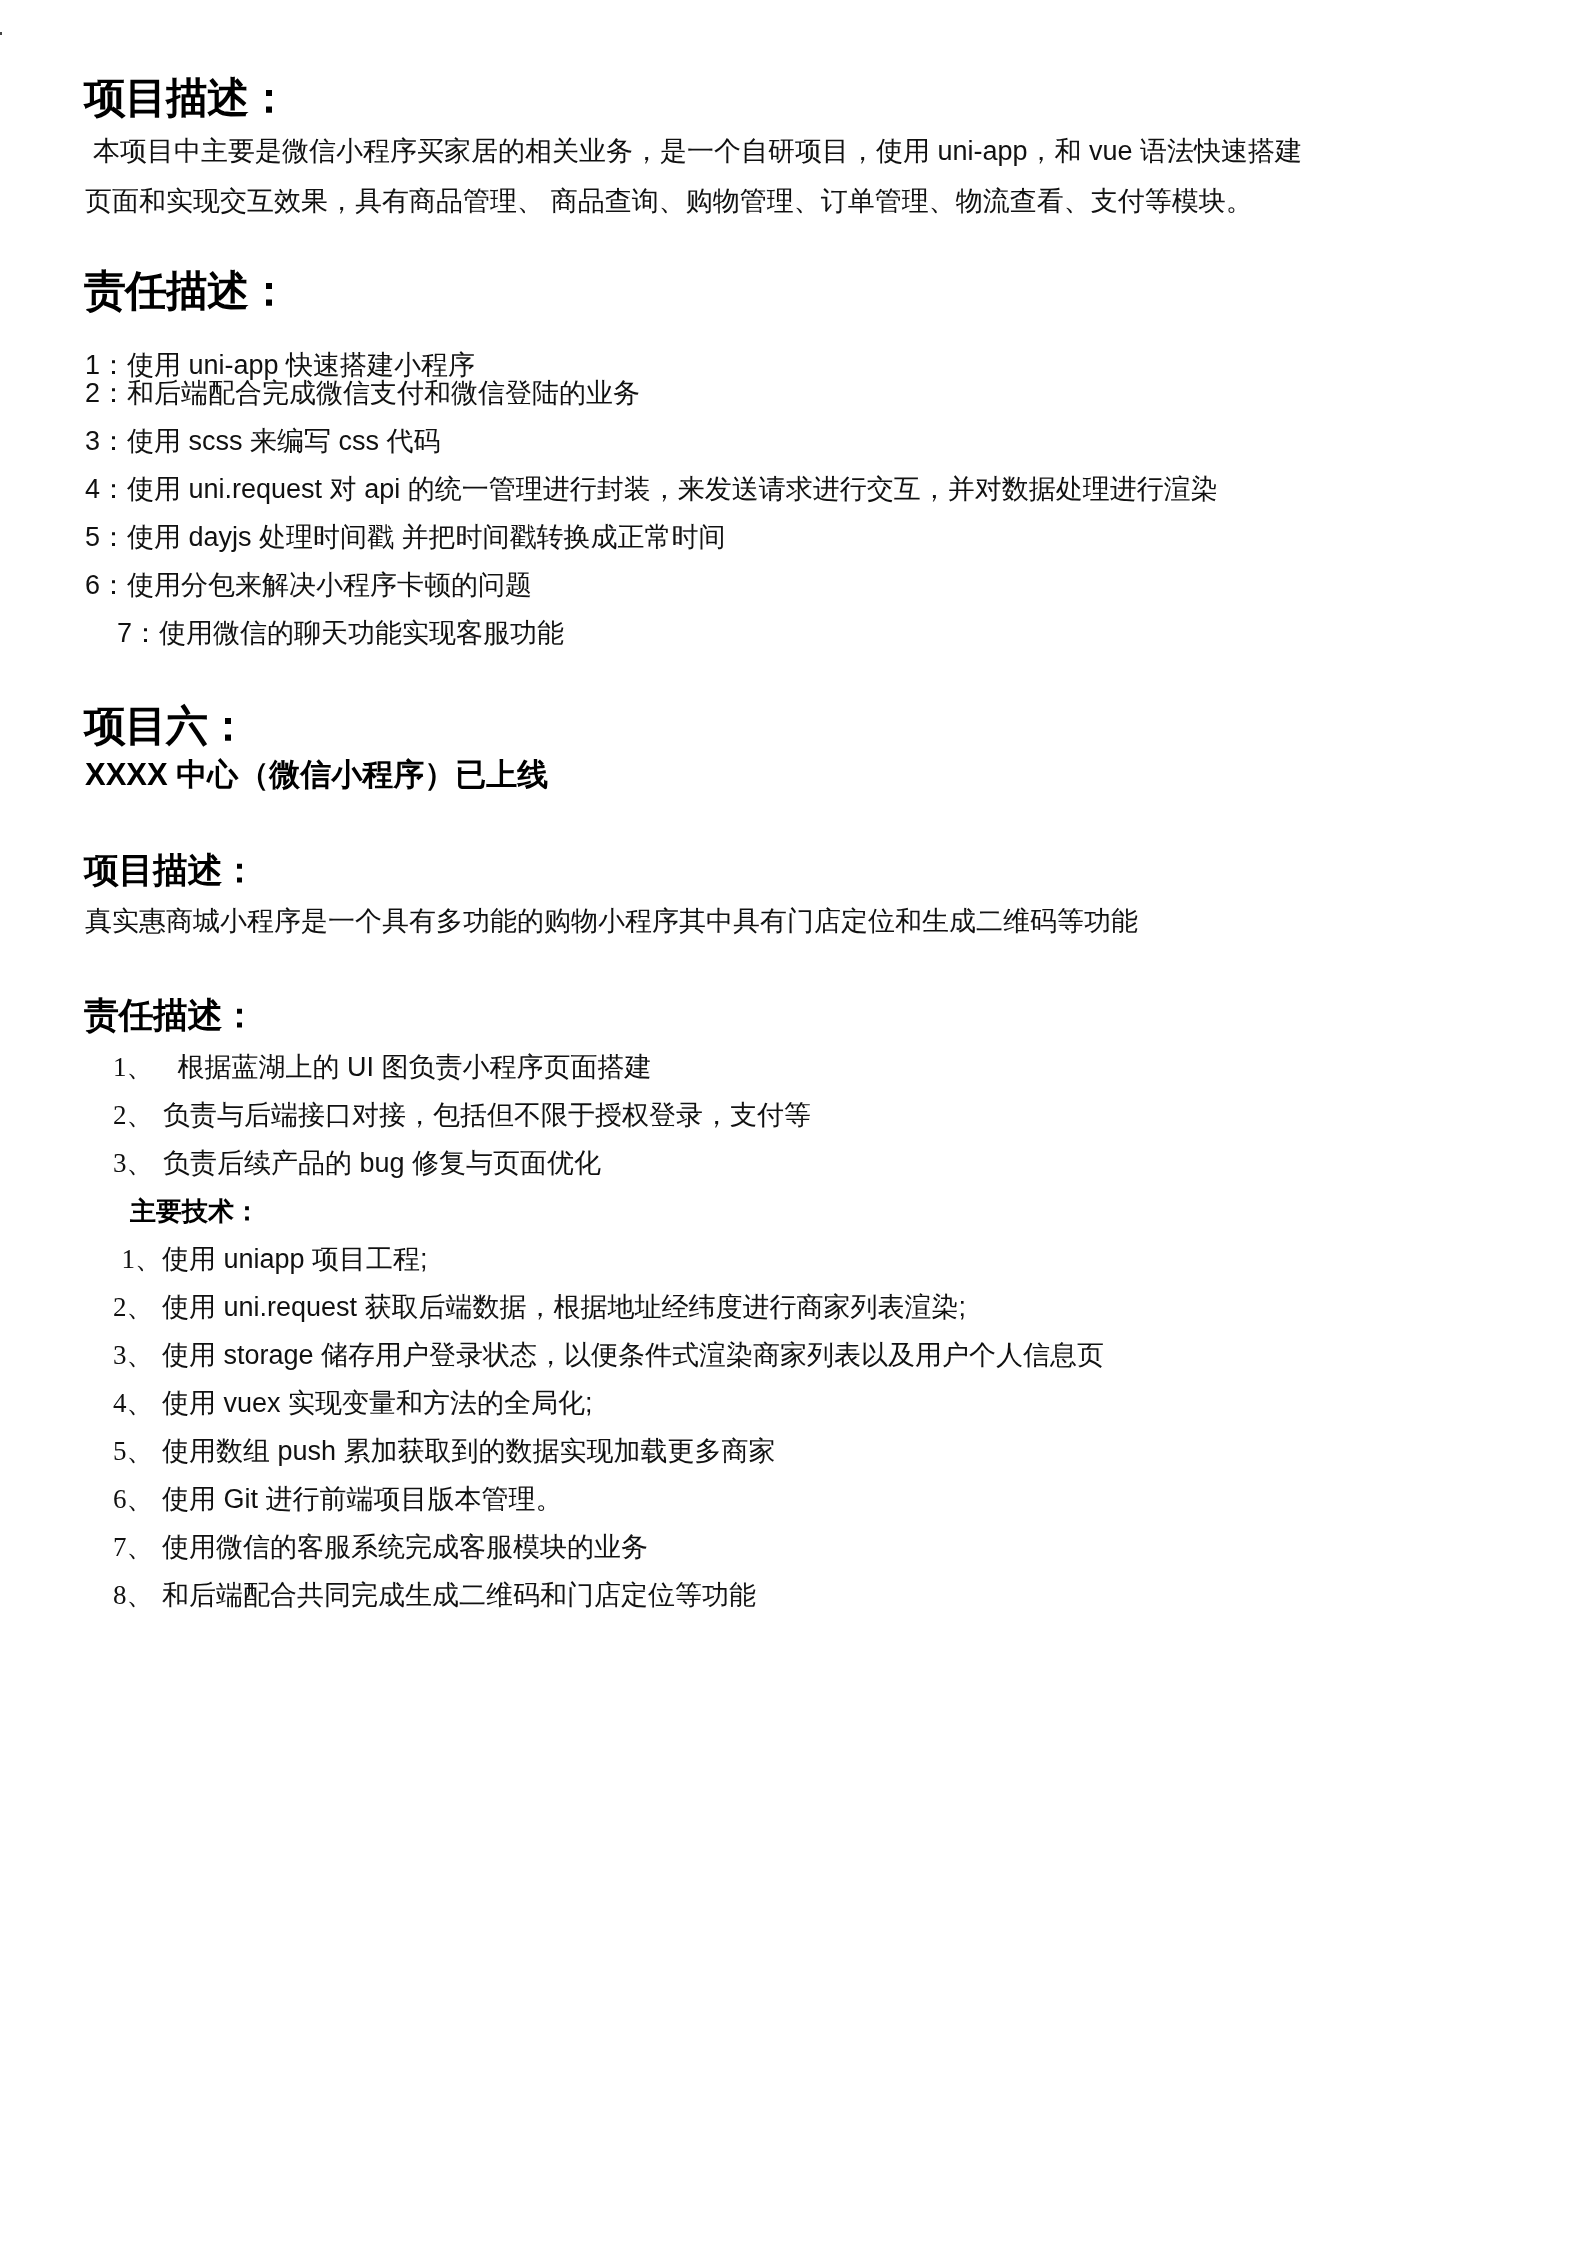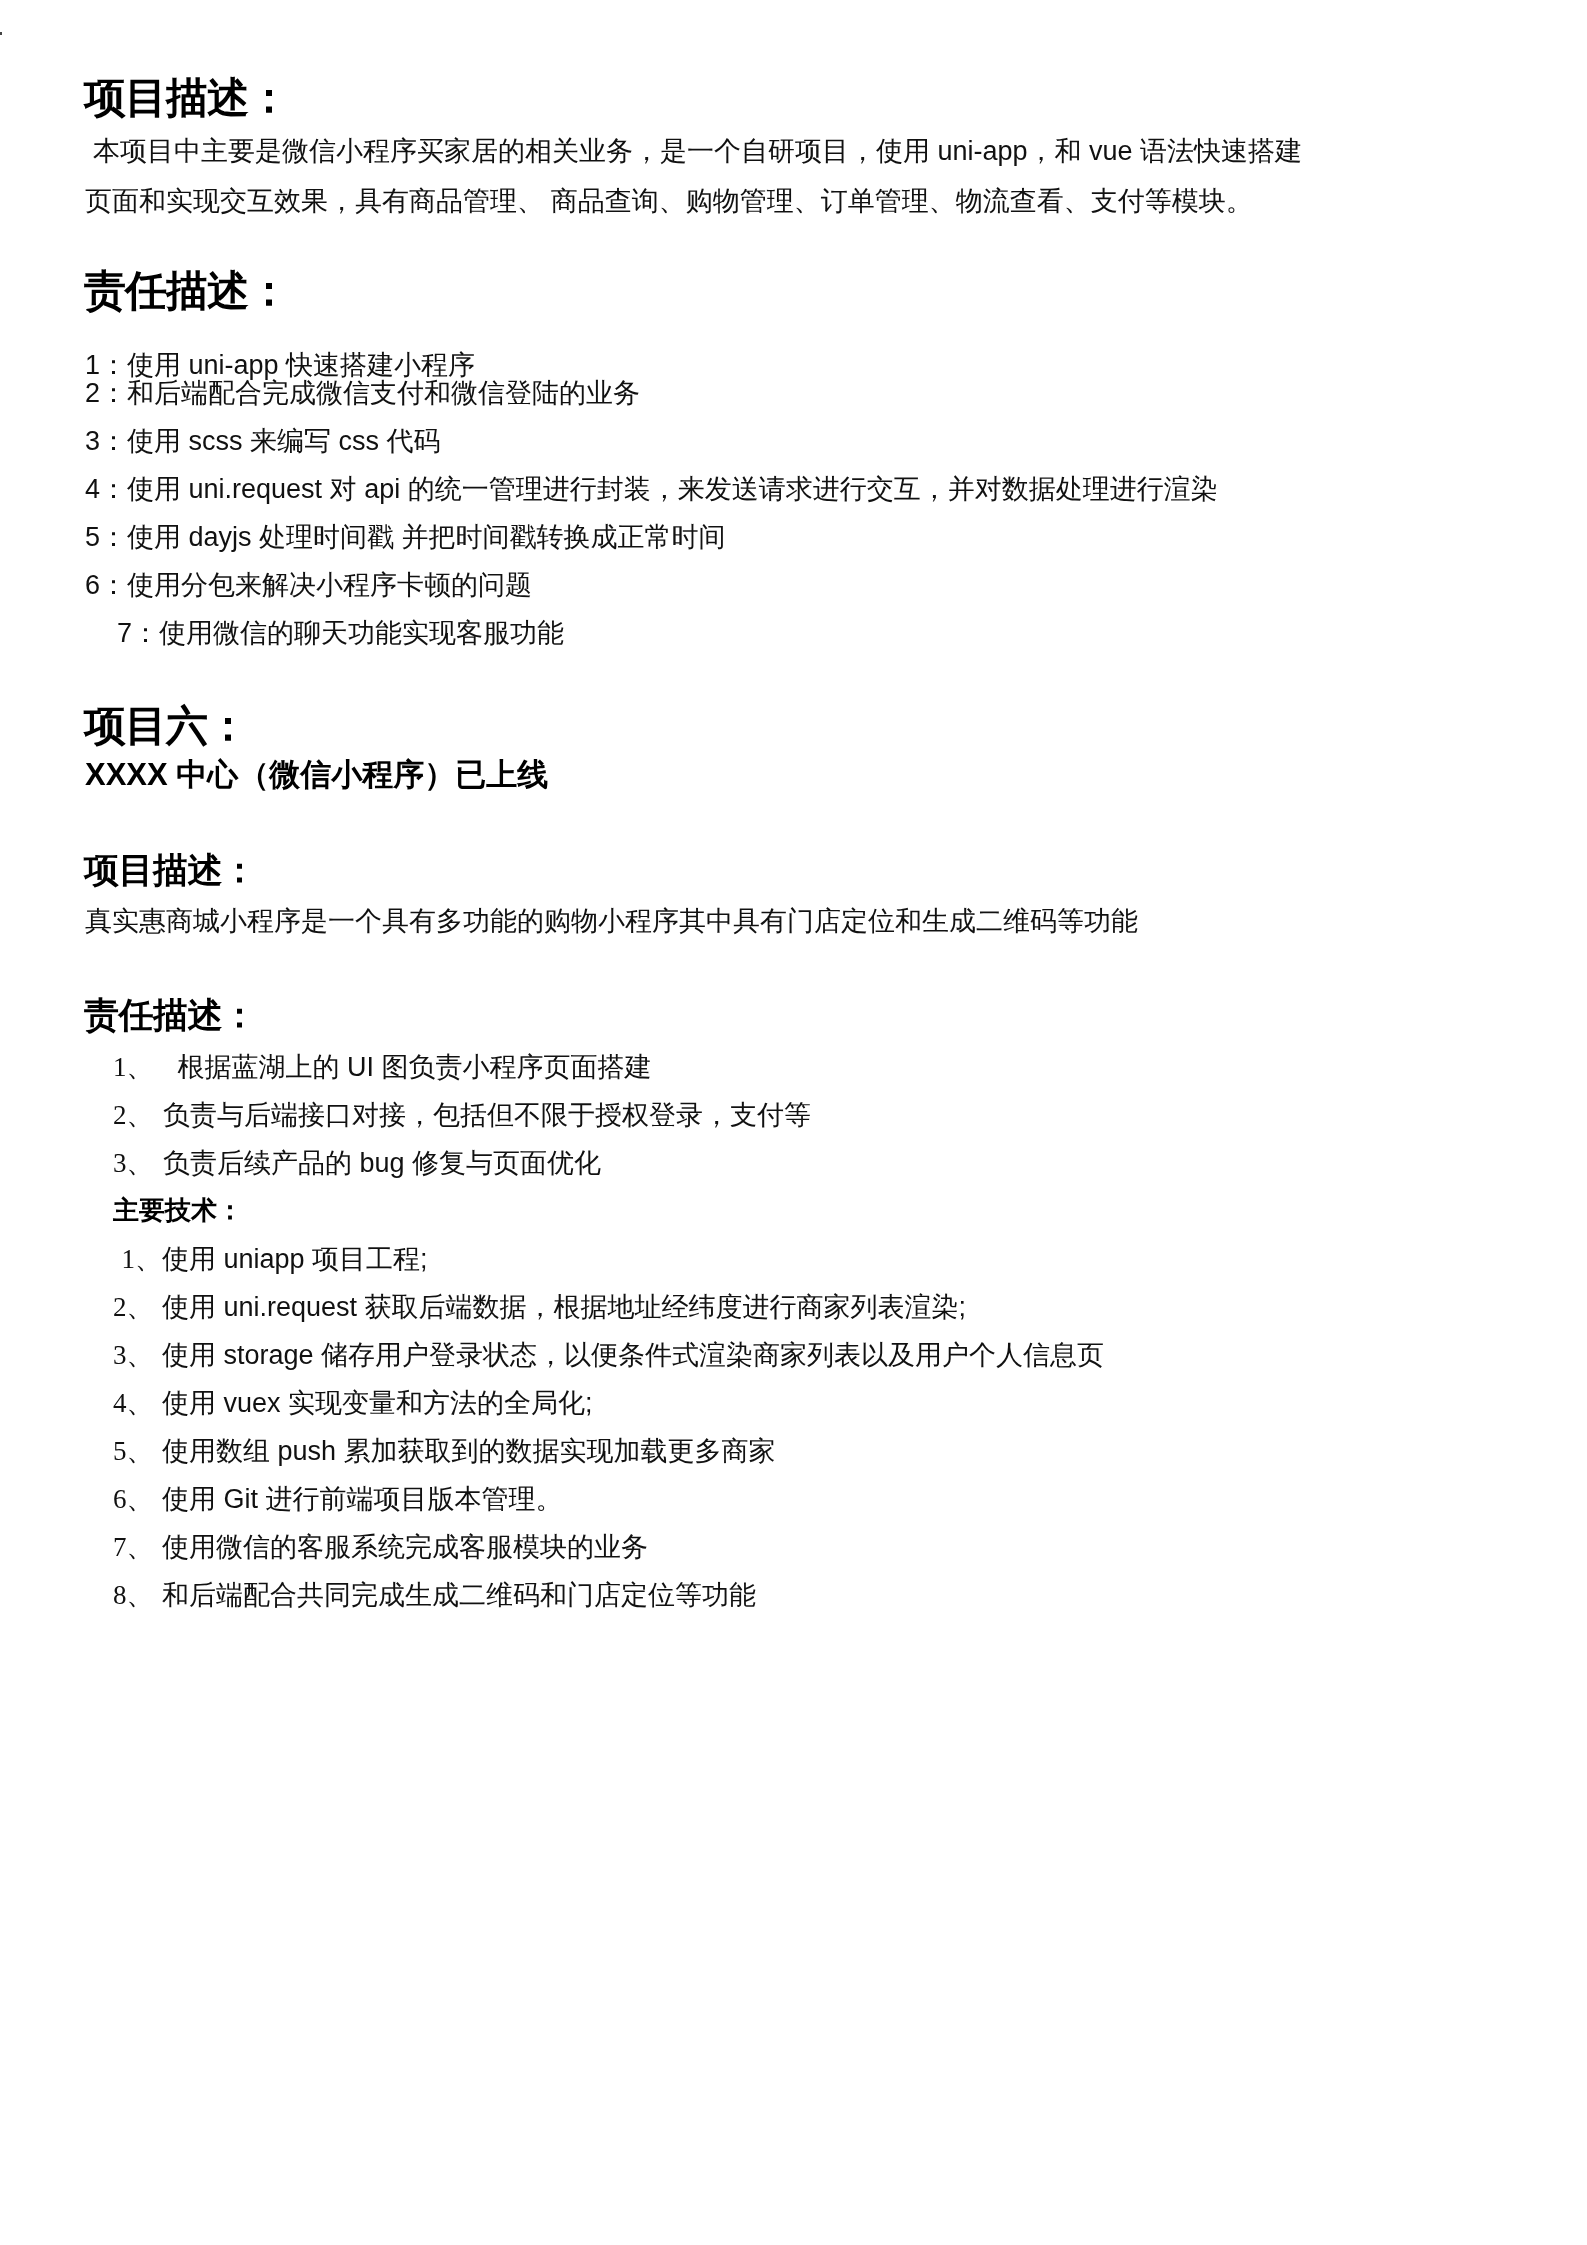--- a/index.html
+++ b/index.html
@@ -106,21 +106,21 @@
 <div class="abs body-text" style="left:113px; top:1050px;">
   <span class="item-num" style="width:57px;">1、</span><span> 根据蓝湖上的 UI 图负责小程序页面搭建</span>
 </div>
 <div class="abs body-text" style="left:113px; top:1098px;">
   <span class="item-num" style="width:50px;">2、</span><span>负责与后端接口对接，包括但不限于授权登录，支付等</span>
 </div>
 <div class="abs body-text" style="left:113px; top:1146px;">
   <span class="item-num" style="width:50px;">3、</span><span>负责后续产品的 bug 修复与页面优化</span>
 </div>
 
-<div class="abs h-small" style="left:113px; top:1195px;font-family:Liberation Serif, serif;">主要技术：</div>
+<div class="abs h-small" style="left:130px; top:1195px;">主要技术：</div>
 
 <div class="abs body-text" style="left:113px; top:1242px;text-align:right;">
   <span class="item-num" style="width:49px;">1、</span><span>使用  uniapp 项目工程;</span>
 </div>
 <div class="abs body-text" style="left:113px; top:1290px;">
   <span class="item-num" style="width:49px;">2、</span><span>使用  uni.request  获取后端数据，根据地址经纬度进行商家列表渲染;</span>
 </div>
 <div class="abs body-text" style="left:113px; top:1338px;">
   <span class="item-num" style="width:49px;">3、</span><span>使用 storage 储存用户登录状态，以便条件式渲染商家列表以及用户个人信息页</span>
 </div>

